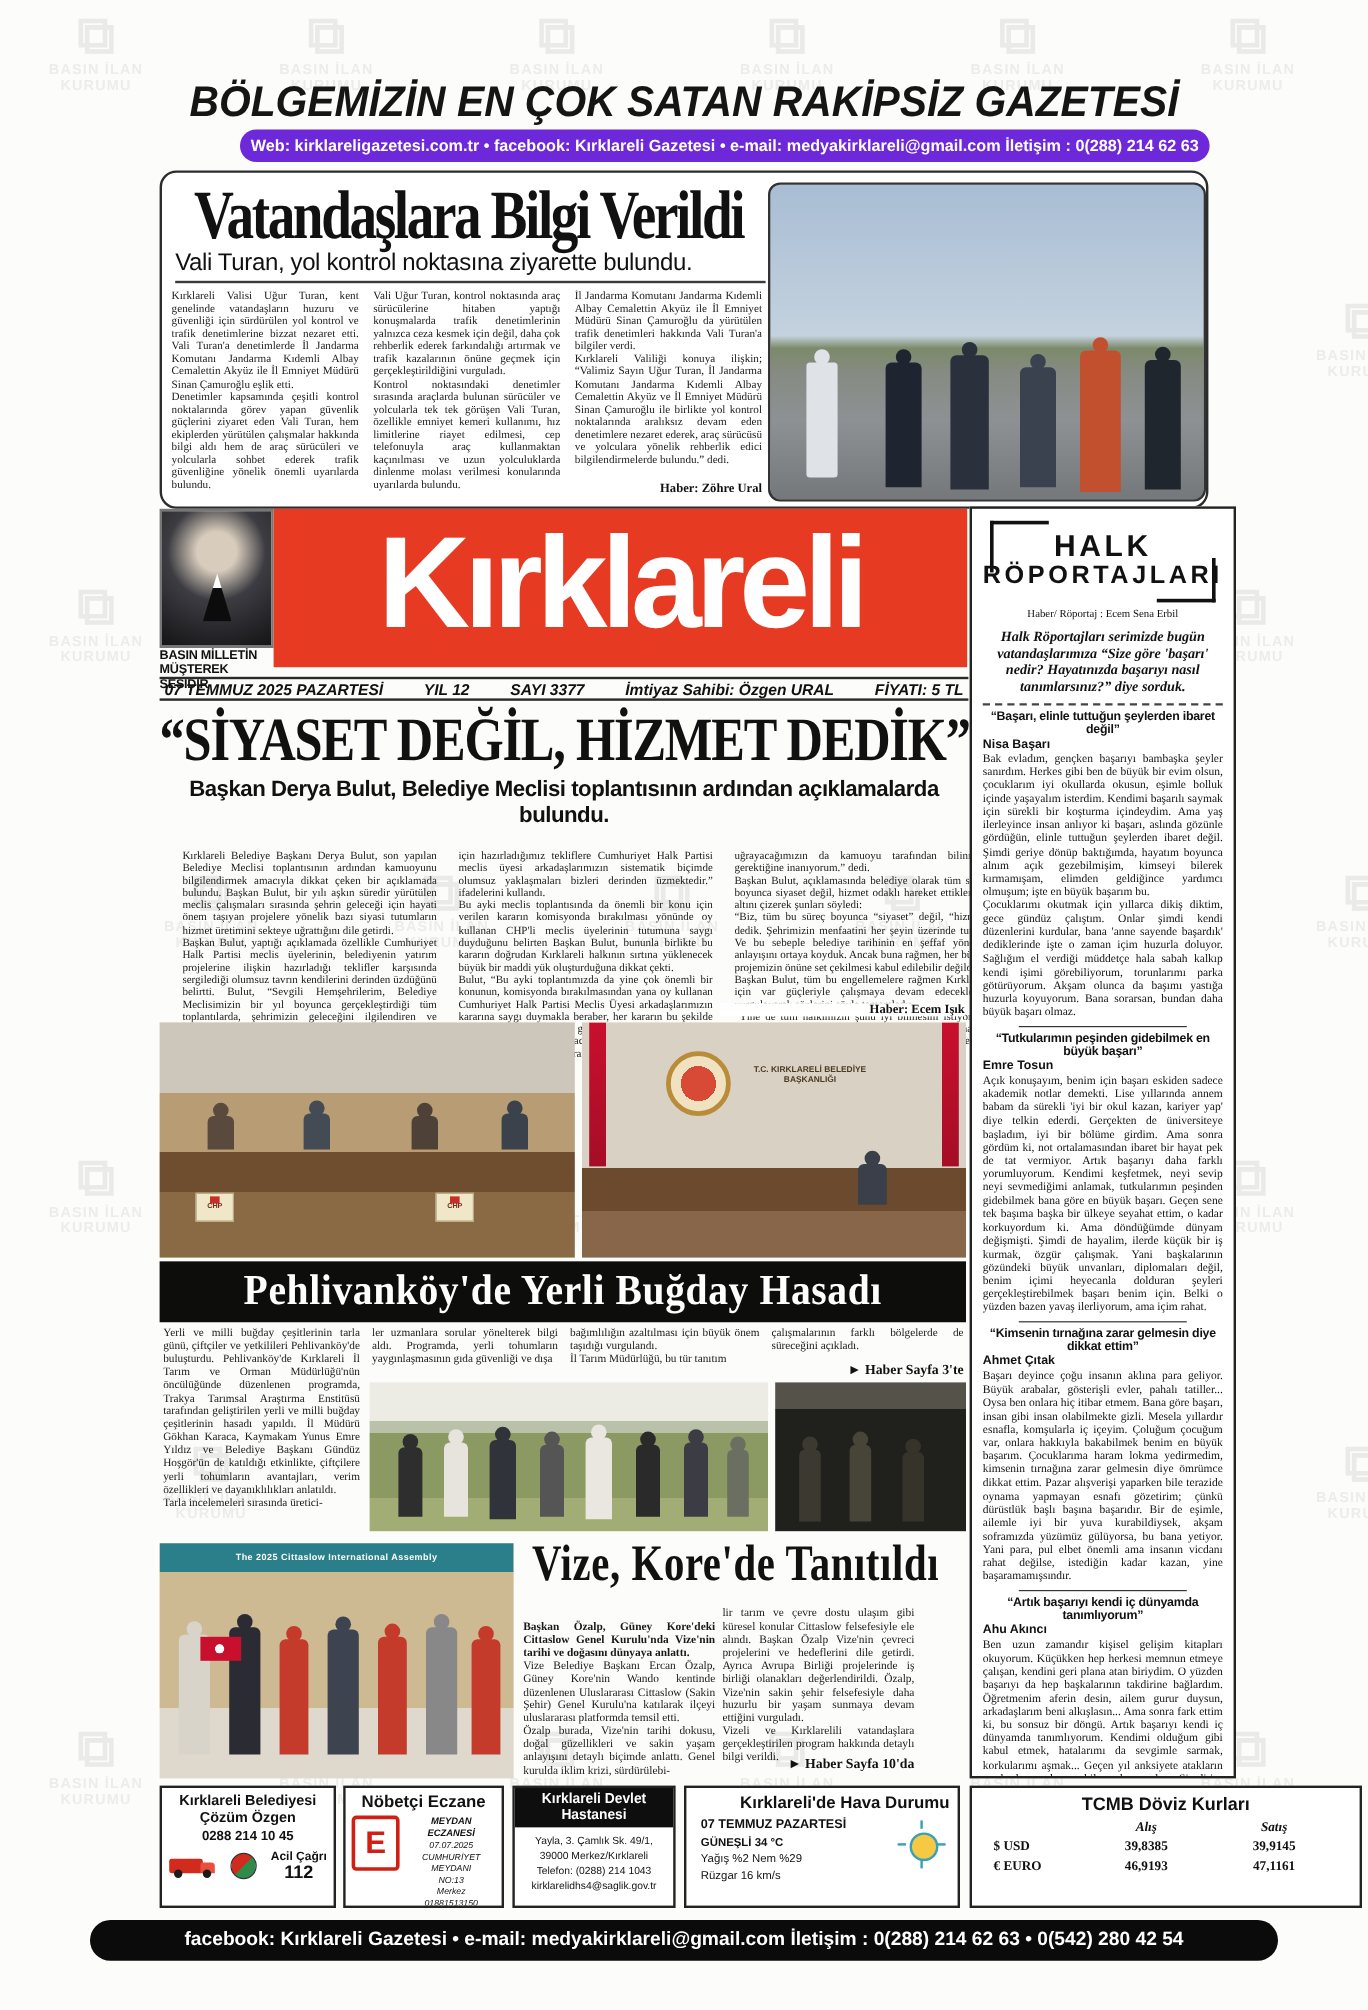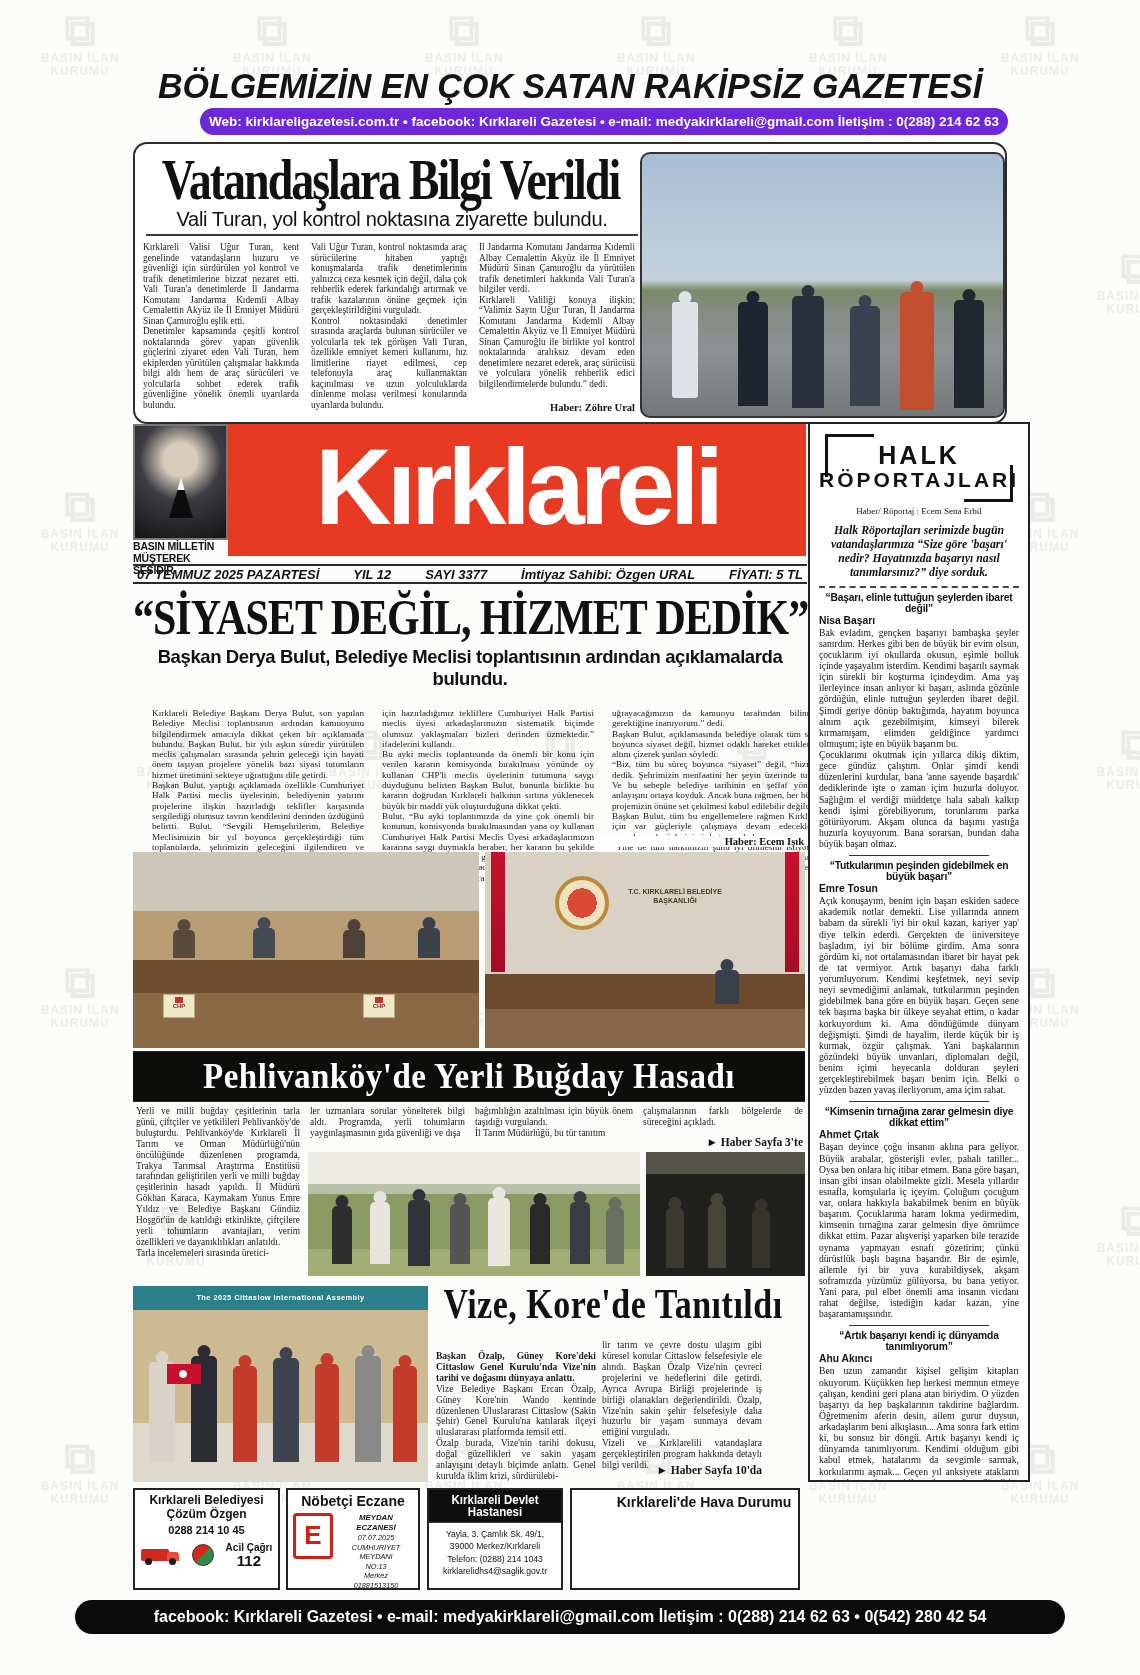--- a/index.html
+++ b/index.html
@@ -13,21 +13,21 @@
   .z{position:absolute;z-index:1;}
   
   .slogan{top:66px;left:0;width:1140px;text-align:center;font-size:34px;font-weight:bold;
           font-style:italic;letter-spacing:0px;color:#151515;transform:scaleY(1.05);}
   .contactbar{top:108px;left:200px;width:808px;height:27px;background:#6d28d9;border-radius:14px;
               color:#fff;font-size:13.5px;font-weight:bold;text-align:center;line-height:27px;}
   
   .leadbox{top:142px;left:133px;width:870px;height:278px;border:2px solid #2c2c2c;border-radius:14px;background:#fff;}
   .lead-headline{top:146px;left:138px;width:505px;text-align:center;font-family:"Liberation Serif",serif;
                  font-weight:bold;font-size:46px;letter-spacing:-2px;transform:scaleY(1.25);transform-origin:top center;white-space:nowrap;}
-  .lead-subhead{top:208px;left:146px;width:492px;text-align:center;font-size:20px;letter-spacing:-.3px;
+  .lead-subhead{top:208px;left:146px;width:492px;text-align:left;font-size:20px;letter-spacing:-.3px;
                 border-bottom:2px solid #3a3a3a;padding-bottom:3px;white-space:nowrap;}
   .newscol{font-family:"Liberation Serif",serif;font-size:9.3px;line-height:1.13;text-align:justify;
            white-space:pre-line;overflow:hidden;color:#191919;}
   .lead-col{top:242px;width:156px;height:174px;}
   .byline{font-weight:bold;font-size:10.5px;text-align:right;font-family:"Liberation Serif",serif;background:#fff;}
   .photo{overflow:hidden;}
   .lead-photo{top:152px;left:640px;width:361px;height:262px;border-radius:10px;border:2px solid #333;
               background:linear-gradient(#a8bdd4 0%,#c4d2de 48%,#7c8a6a 52%,#868b83 60%,#8e9194 75%,#75787b 100%);}
   .fig{position:absolute;background:#232630;border-radius:5px 5px 0 0;}
   .fig::before{content:"";position:absolute;top:-11px;left:50%;transform:translateX(-50%);
@@ -550,17 +550,46 @@
     <div class="hosp-body">
       <div>Yayla, 3. Çamlık Sk. 49/1,</div>
       <div>39000 Merkez/Kırklareli</div>
       <div>Telefon: (0288) 214 1043</div>
       <div>kirklarelidhs4@saglik.gov.tr</div>
     </div>
   </div>
 
   <div class="z ibox weather">
     <div class="b-title">Kırklareli'de Hava Durumu</div>
-  </div>
-
+    <div class="w-row">
+      <div class="w-info">
+        <div class="d">07 TEMMUZ PAZARTESİ</div>
+        <div class="c">GÜNEŞLİ 34 °C</div>
+        <div>Yağış %2  Nem %29</div>
+        <div>Rüzgar 16 km/s</div>
+      </div>
+      <div class="sun">
+        <div class="core"></div>
+        <div class="r rv" style="top:0;"></div>
+          <div class="r rv" style="bottom:0;"></div>
+        <div class="r rh" style="left:0;"></div>
+          <div class="r rh" style="right:0;"></div>
+      </div>
+    </div>
+  </div>
+
+  <div class="z ibox currency">
+    <div class="b-title">TCMB Döviz Kurları</div>
+    <div class="cur-grid">
+      <span></span>
+      <span class="cur-lab">Alış</span>
+      <span class="cur-lab">Satış</span>
+      <span class="cur-code">$ USD</span>
+      <span class="cur-val">39,8385</span>
+      <span class="cur-val">39,9145</span>
+      <span class="cur-code">€ EURO</span>
+      <span class="cur-val">46,9193</span>
+      <span class="cur-val">47,1161</span>
+    </div>
+  </div>
 
   <div class="z footerbar">facebook: Kırklareli Gazetesi • e-mail: medyakirklareli@gmail.com  İletişim : 0(288) 214 62 63 • 0(542) 280 42 54</div>
 </div>
 
 </body></html>

